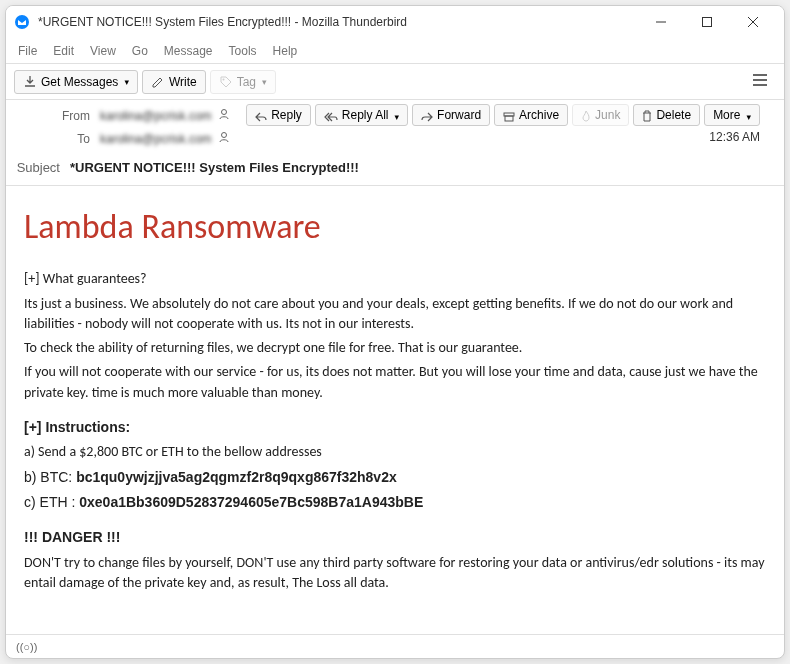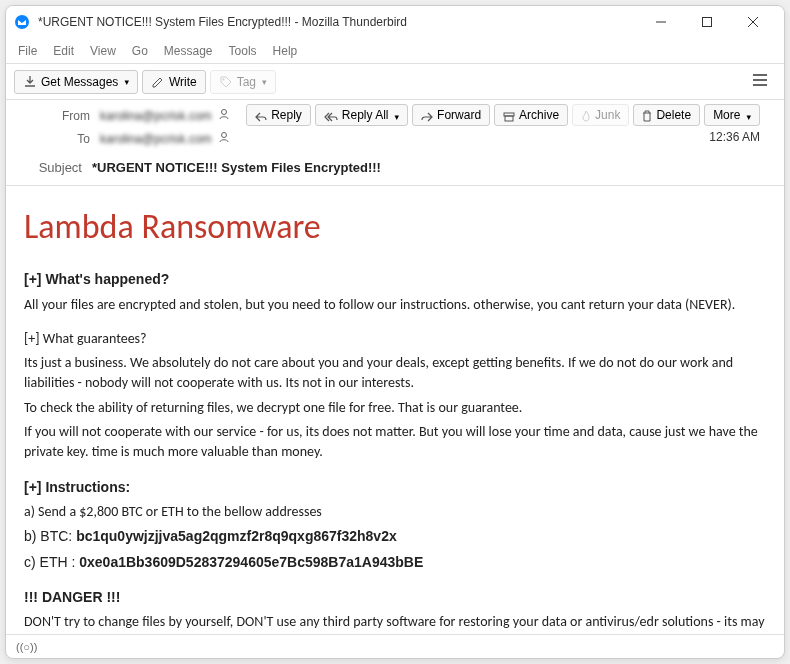--- a/index.html
+++ b/index.html
@@ -21,21 +21,21 @@
 .header-row { display: flex; align-items: center; padding: 4px 10px; font-size: 12px; }
 .header-row .label { width: 50px; text-align: right; color: #666; margin-right: 10px; }
 .header-row .value { color: #333; filter: blur(2px); }
 .header-row .contact-icon { margin-left: 6px; color: #666; }
 .action-btn { display: flex; align-items: flex-end; gap: 4px; padding: 3px 8px; border: 1px solid #ccc; border-radius: 3px; font-size: 12px; background: #f8f8f8; cursor: pointer; white-space: nowrap; }
 .action-btn.disabled { opacity: 0.4; }
 .time { font-size: 12px; color: #333; margin-left: 8px; }
 .header-combined { display: flex; padding: 4px 24px; }
 .left-headers { flex: 0 0 auto; }
 .right-actions { flex: 1; display: flex; flex-direction: column; align-items: flex-end; gap: 4px; }
-.subject-row { display: flex; align-items: center; padding: 6px 26px 10px; font-size: 13px; border-bottom: 1px solid #e0e0e0; }
+.subject-row { display: flex; align-items: center; padding: 6px 4px 10px; font-size: 13px; border-bottom: 1px solid #e0e0e0; }
 .subject-row .label { width: 50px; text-align: right; color: #666; margin-right: 10px; }
 .subject-row .subject { font-weight: 600; color: #222; }
 .email-body { flex: 1; padding: 16px 18px; overflow: auto; font-size: 13.5px; color: #222; line-height: 1.45; position: relative; }
 .email-body h1 { font-size: 34px; color: #c0392b; font-weight: 400; font-family: Calibri, sans-serif; margin-bottom: 18px; }
 .email-body p { margin-bottom: 4px; font-family: Calibri, sans-serif; font-size: 14px; }
 .email-body .section { margin-bottom: 14px; }
 .statusbar { height: 24px; border-top: 1px solid #e0e0e0; display: flex; align-items: center; padding: 0 10px; font-size: 11px; color: #666; }
 .chev { font-size: 9px; margin-left: 2px; }
 .icon { display: inline-flex; align-items: center; }
 </style>
@@ -200,24 +200,20 @@
   </div>
 
   <div class="subject-row">
     <span class="label">Subject</span>
     <span class="subject">*URGENT NOTICE!!! System Files Encrypted!!!</span>
   </div>
 
   <div class="email-body">
     <h1>Lambda Ransomware</h1>
     <div class="section">
-      <p><b>[+] What's happened?</b></p>
-      <p>All your files are encrypted and stolen, but you need to follow our instructions. otherwise, you cant return your data (NEVER).</p>
-    </div>
-    <div class="section">
       <p>[+] What guarantees?</p>
       <p>Its just a business. We absolutely do not care about you and your deals, except getting benefits. If we do not do our work and liabilities - nobody will not cooperate with us. Its not in our interests.</p>
       <p>To check the ability of returning files, we decrypt one file for free. That is our guarantee.</p>
       <p>If you will not cooperate with our service - for us, its does not matter. But you will lose your time and data, cause just we have the private key. time is much more valuable than money.</p>
     </div>
     <div class="section">
       <p><b>[+] Instructions:</b></p>
       <p>a) Send a $2,800 BTC or ETH to the bellow addresses</p>
       <p><span>b) BTC:  </span><b>bc1qu0ywjzjjva5ag2qgmzf2r8q9qxg867f32h8v2x</b></p>
       <p><span>c) ETH :  </span><b>0xe0a1Bb3609D52837294605e7Bc598B7a1A943bBE</b></p>

